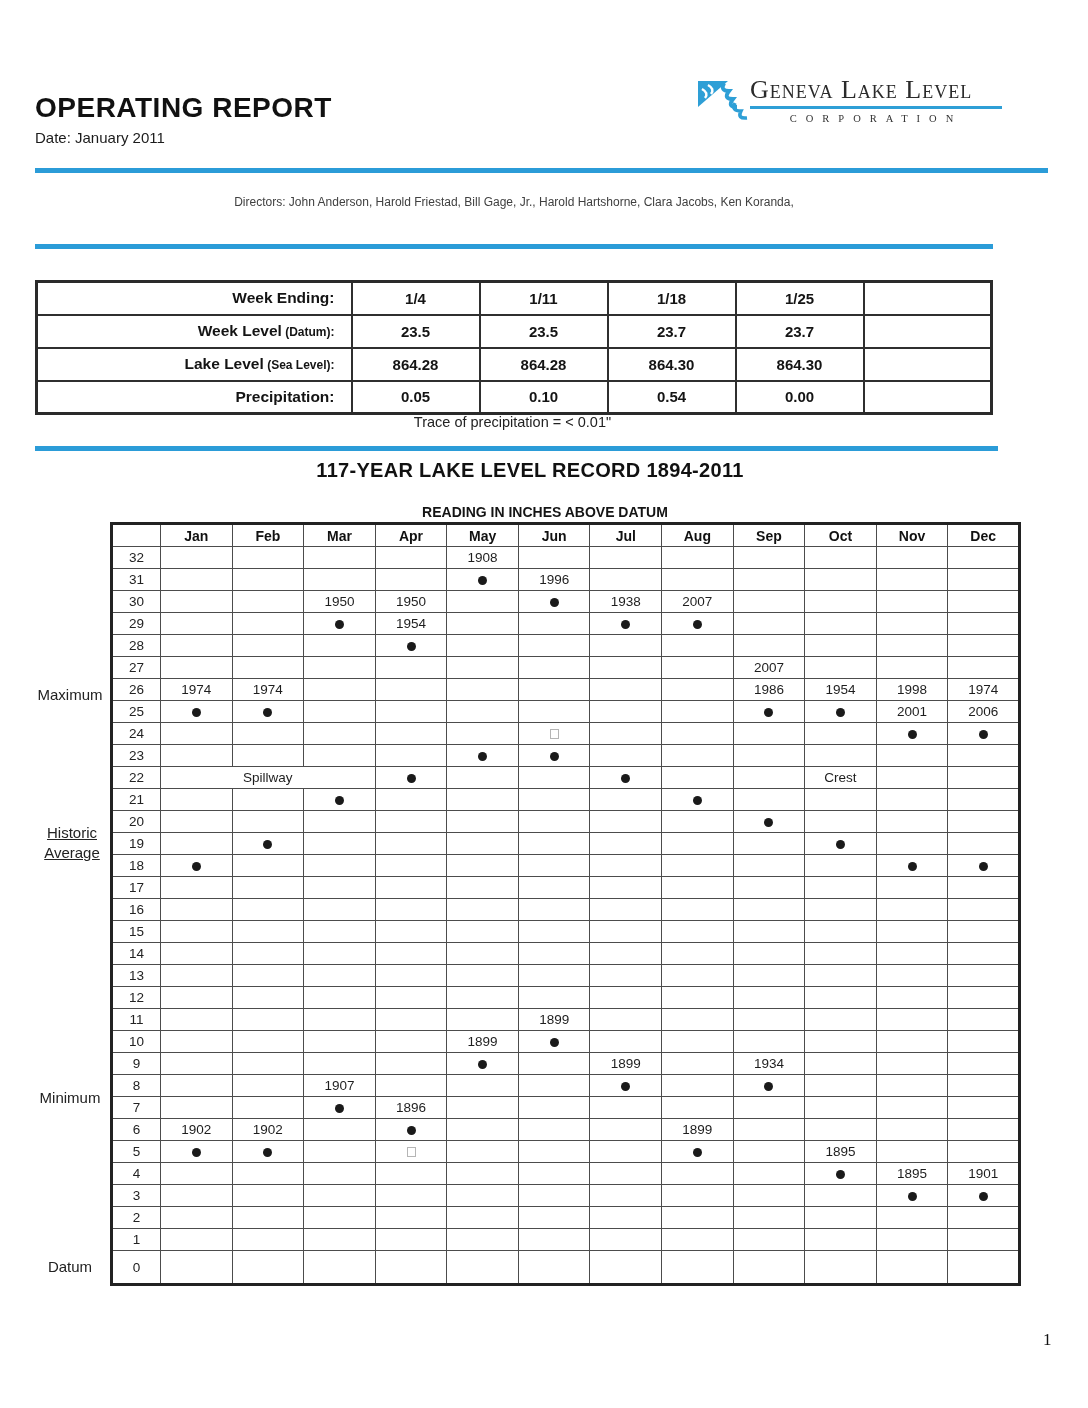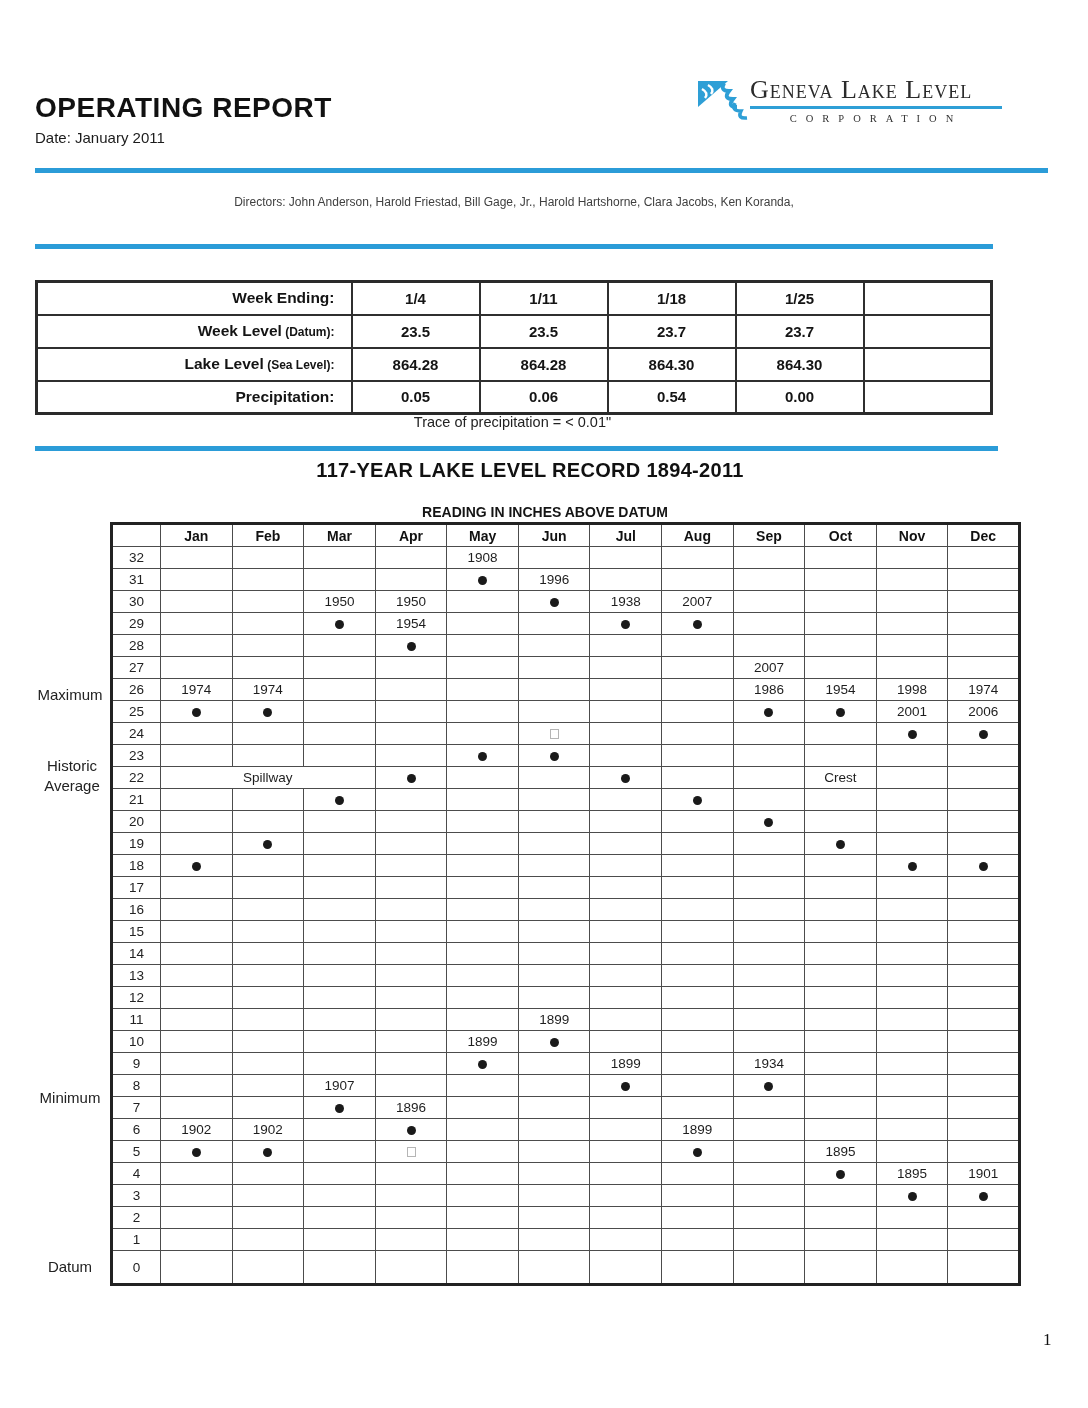--- a/index.html
+++ b/index.html
@@ -114,38 +114,38 @@
           <td class="wt-label"><span>Lake Level</span><span class="wt-sub"> (Sea Level):</span></td>
           <td class="wt-val">864.28</td>
           <td class="wt-val">864.28</td>
           <td class="wt-val">864.30</td>
           <td class="wt-val">864.30</td>
           <td class="wt-val"></td>
         </tr>
         <tr>
           <td class="wt-label"><span>Precipitation:</span></td>
           <td class="wt-val">0.05</td>
-          <td class="wt-val">0.06</td>
+          <td class="wt-val">0.10</td>
           <td class="wt-val">0.54</td>
           <td class="wt-val">0.00</td>
           <td class="wt-val"></td>
         </tr>
       </tbody>
   </table>
 
   <div class="trace-note">Trace of precipitation = &lt; 0.01"</div>
 
   <div class="rule rule3"></div>
 
   <div class="chart-title">117-YEAR LAKE LEVEL RECORD 1894-2011</div>
   <div class="chart-subtitle">READING IN INCHES ABOVE DATUM</div>
 
   <div id="side-labels">
       <div class="side-label" style="top: 685px;">Maximum</div>
-      <div class="side-label two-line" style="top: 756px;">Historic Average</div>
+      <div class="side-label two-line" style="top: 823px; text-decoration: underline;">Historic Average</div>
       <div class="side-label" style="top: 1088.4px;">Minimum</div>
       <div class="side-label" style="top: 1257px;">Datum</div>
     </div>
 
   <table class="grid-table">
     <colgroup>
         <col style="width:49px">
       </colgroup>
     <thead id="grid-head">
         <tr>

